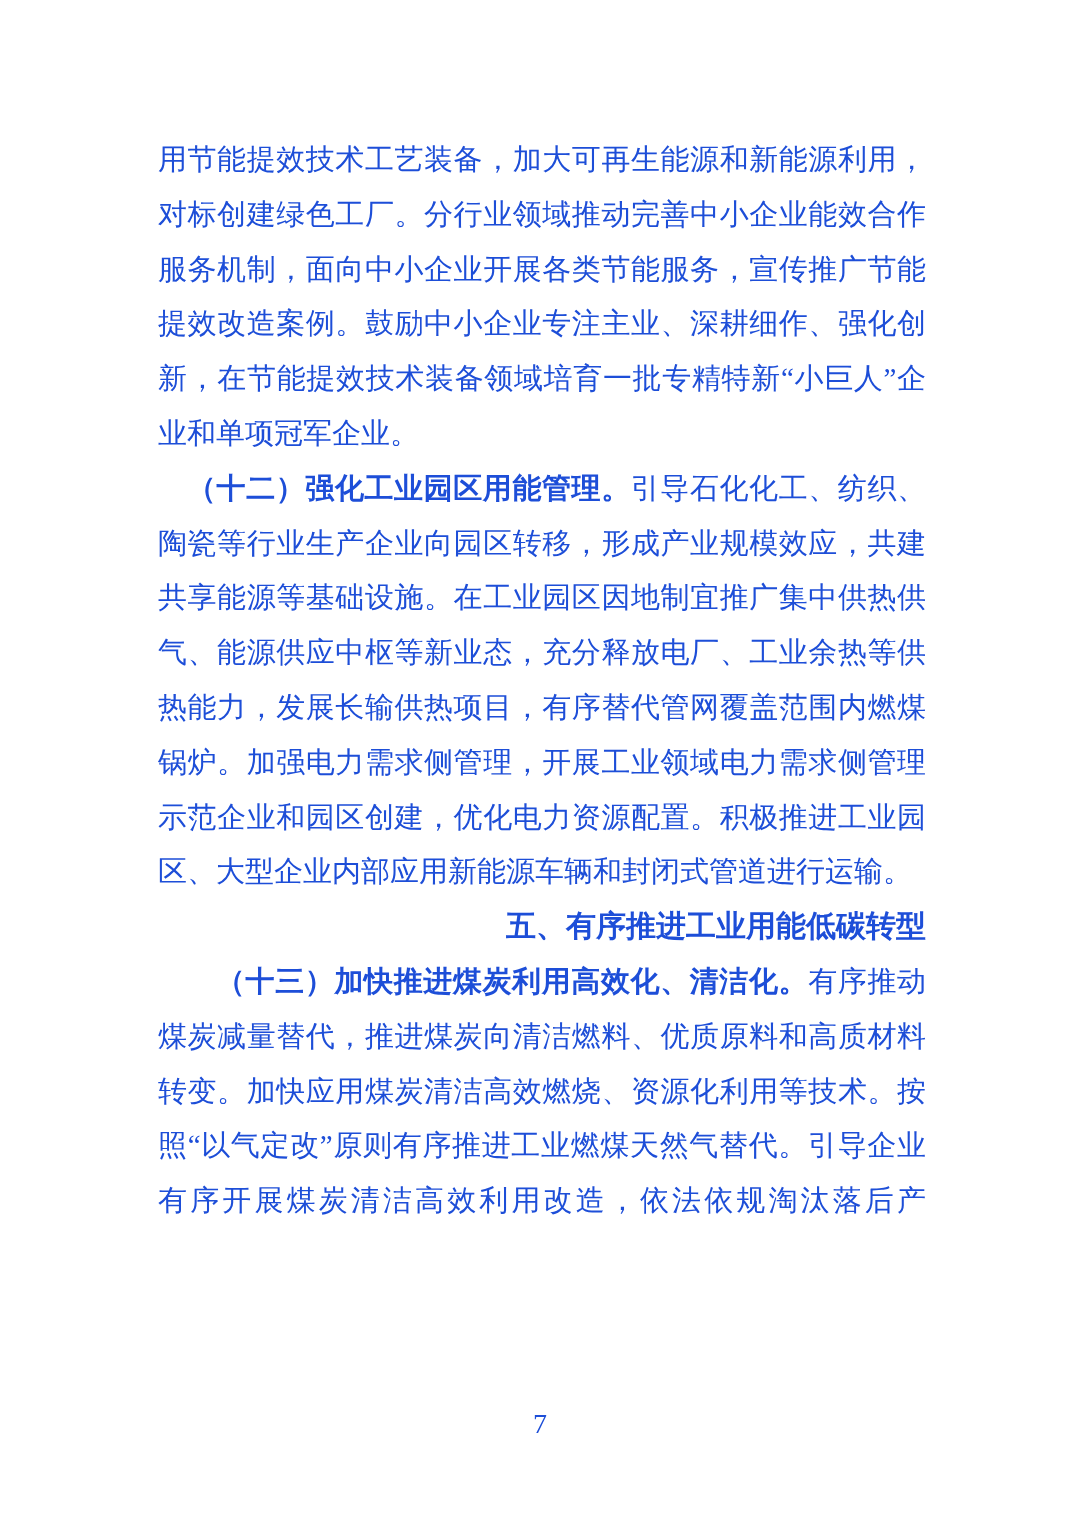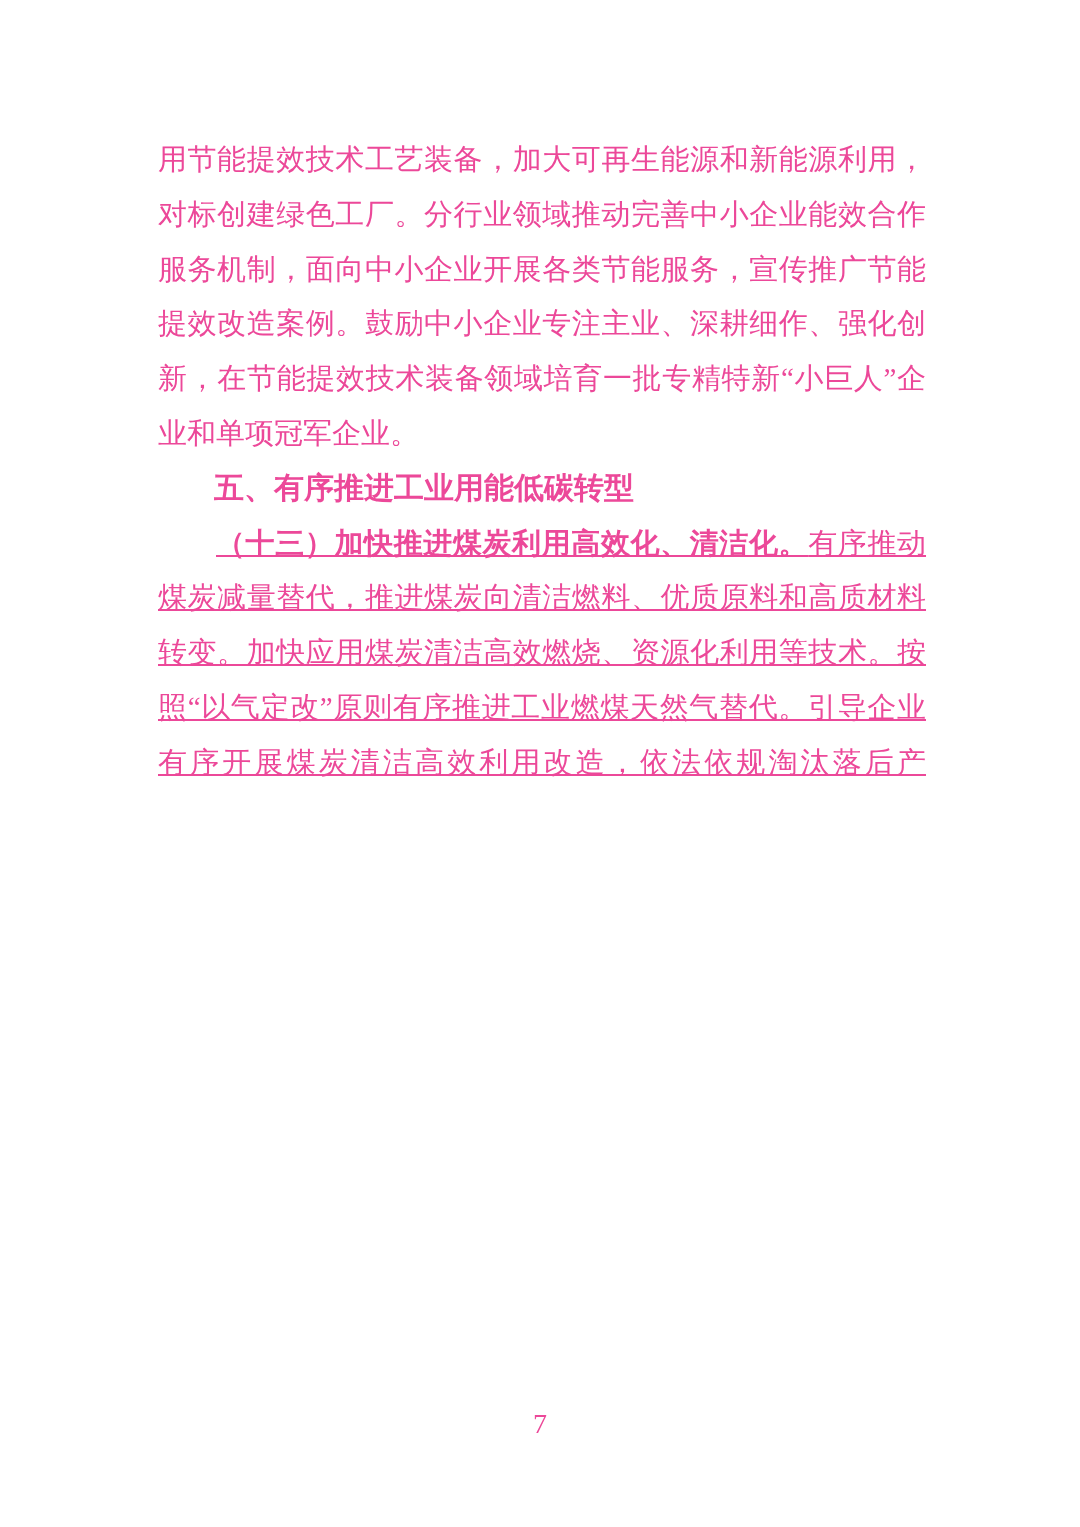--- a/index.html
+++ b/index.html
@@ -4,61 +4,62 @@
 <style>
   * { margin: 0; padding: 0; box-sizing: border-box; }
   html, body { background: #ffffff; }
   .page {
     position: relative;
     width: 1080px;
     height: 1527px;
     background: #ffffff;
     overflow: hidden;
     font-family: "Liberation Serif", "DejaVu Serif", serif;
-    color: #ec4899;
+    color: #1d4ed8;
   }
   .content {
     position: absolute;
     left: 158px;
     top: 132px;
     width: 768px;
     font-size: 29px;
     line-height: 54.8px;
     text-align: justify;
   }
   .para { text-align: justify; }
   .indent-sm { text-indent: 29px; }   
   .indent { text-indent: 58px; }      
-  .justify-last { text-align-last: justify; text-decoration: underline; } 
+  .justify-last { text-align-last: justify; } 
   .lead { font-weight: 700; }
   .section-heading {
     font-family: "Liberation Sans", "DejaVu Sans", sans-serif;
     font-weight: 700;
     font-size: 30px;
     text-indent: 56px;
-    text-align: left;
+    text-align: right;
   }
   .footer {
     position: absolute;
     top: 1404px;
     left: 0;
     width: 1080px;
     text-align: center;
     font-size: 28px;
     line-height: 40px;
   }
 </style>
 </head>
 <body>
 
 <div class="page">
   <div class="content">
 
     <p class="para">用节能提效技术工艺装备，加大可再生能源和新能源利用，对标创建绿色工厂。分行业领域推动完善中小企业能效合作服务机制，面向中小企业开展各类节能服务，宣传推广节能提效改造案例。鼓励中小企业专注主业、深耕细作、强化创新，在节能提效技术装备领域培育一批专精特新“小巨人”企业和单项冠军企业。</p>
 
+    <p class="para indent-sm"><b class="lead">（十二）强化工业园区用能管理。</b><span>引导石化化工、纺织、陶瓷等行业生产企业向园区转移，形成产业规模效应，共建共享能源等基础设施。在工业园区因地制宜推广集中供热供气、能源供应中枢等新业态，充分释放电厂、工业余热等供热能力，发展长输供热项目，有序替代管网覆盖范围内燃煤锅炉。加强电力需求侧管理，开展工业领域电力需求侧管理示范企业和园区创建，优化电力资源配置。积极推进工业园区、大型企业内部应用新能源车辆和封闭式管道进行运输。</span></p>
 
     <h2 class="section-heading">五、有序推进工业用能低碳转型</h2>
 
 
     <p class="para indent justify-last"><b class="lead">（十三）加快推进煤炭利用高效化、清洁化。</b><span>有序推动煤炭减量替代，推进煤炭向清洁燃料、优质原料和高质材料转变。加快应用煤炭清洁高效燃烧、资源化利用等技术。按照“以气定改”原则有序推进工业燃煤天然气替代。引导企业有序开展煤炭清洁高效利用改造，依法依规淘汰落后产</span></p>
 
   </div>
 
   <div class="footer">7</div>
 </div>

